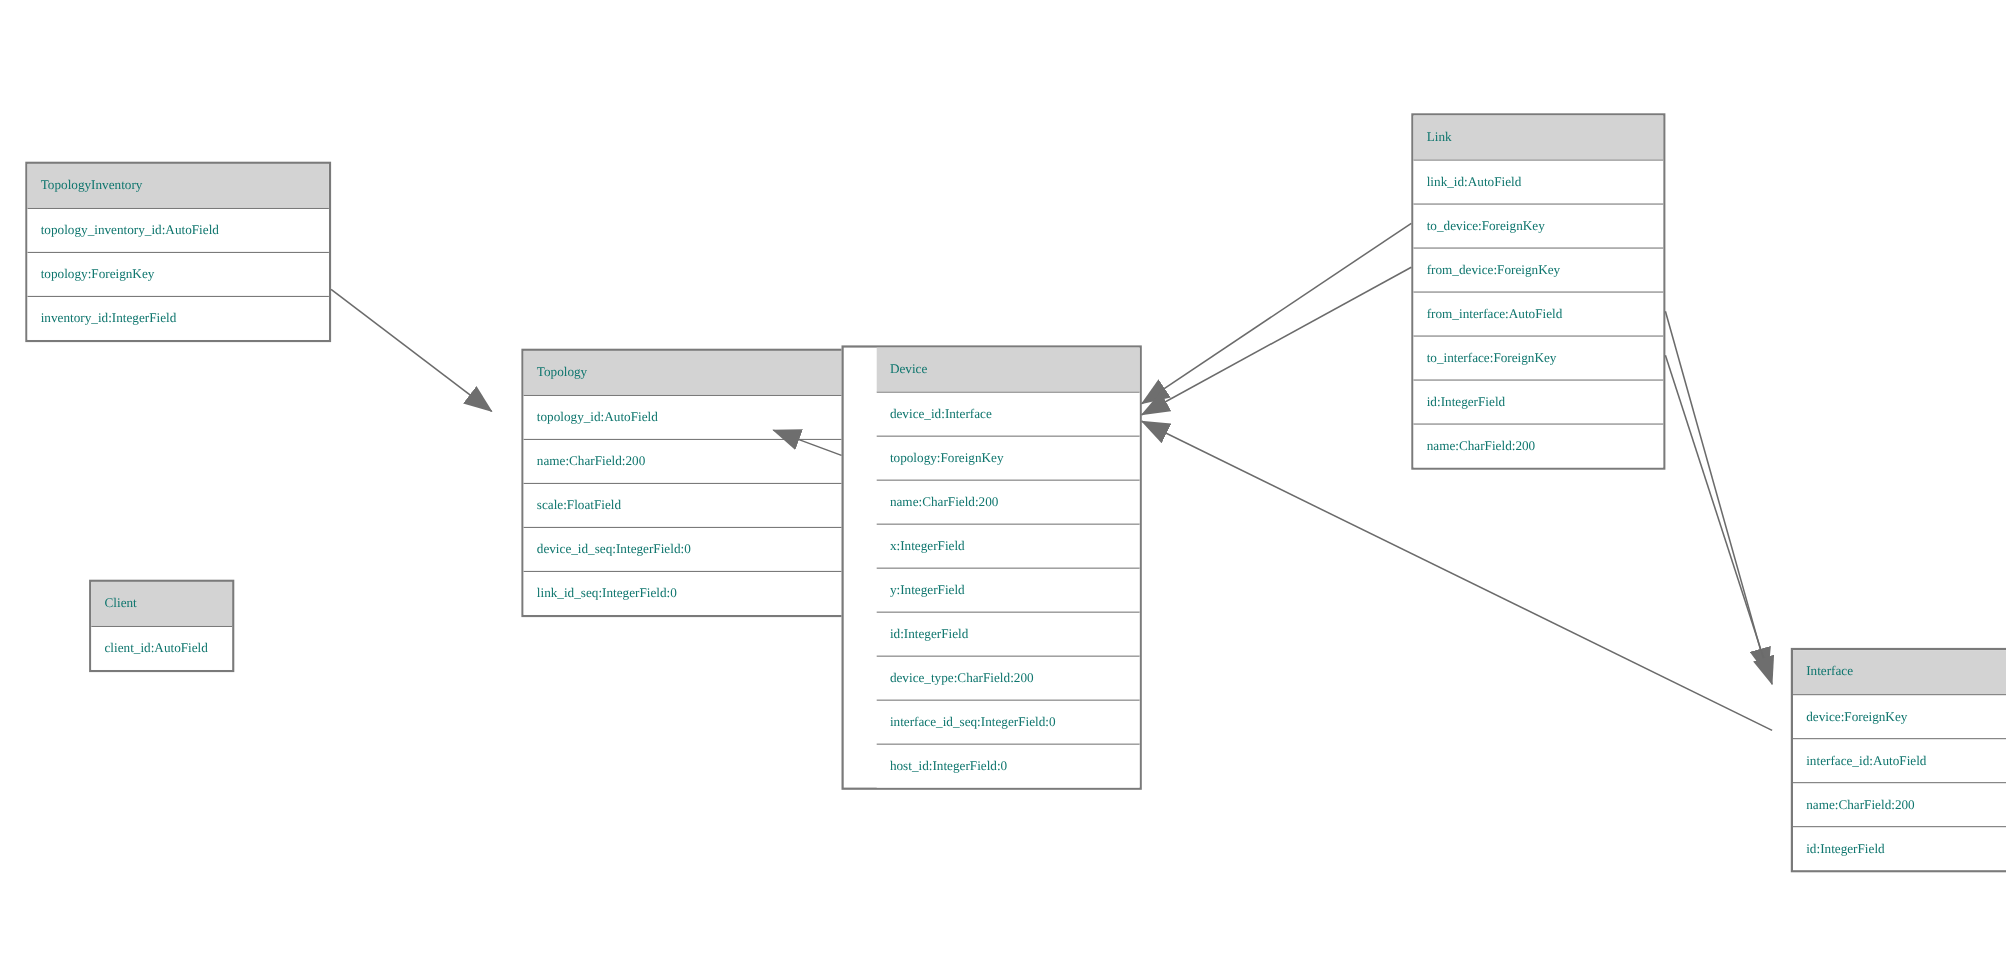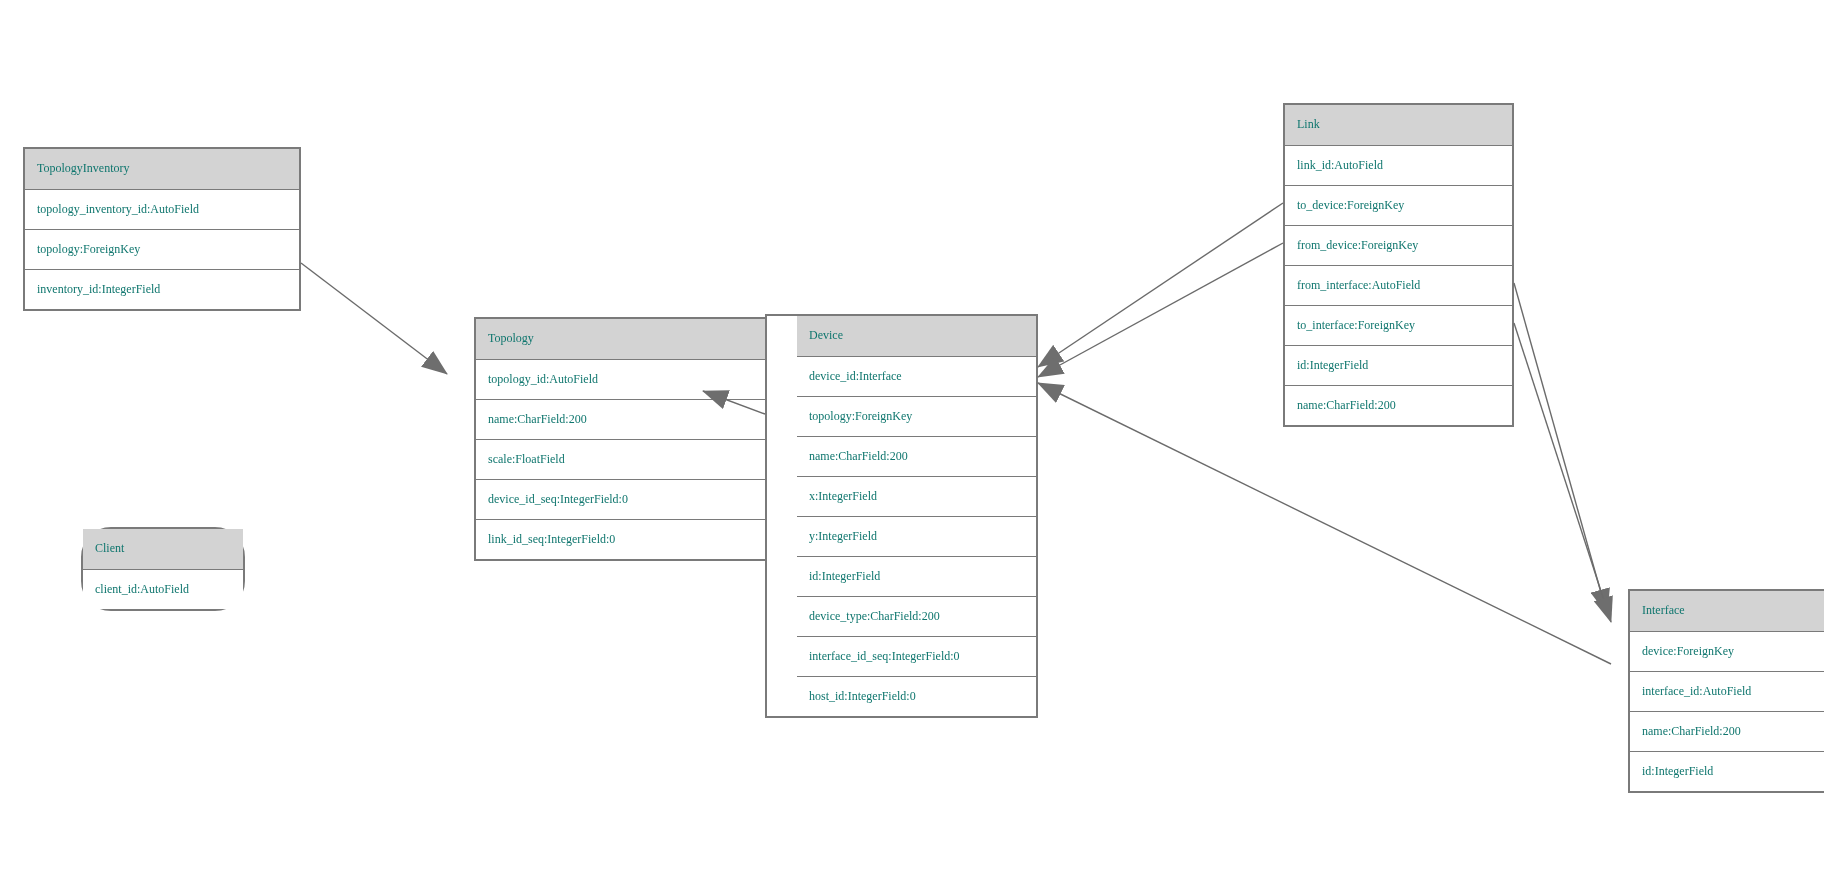--- a/index.html
+++ b/index.html
@@ -90,21 +90,21 @@
     <div class="entity-header">Topology</div>
     <div class="entity-rows">
         <div class="entity-row">topology_id:AutoField</div>
         <div class="entity-row">name:CharField:200</div>
         <div class="entity-row">scale:FloatField</div>
         <div class="entity-row">device_id_seq:IntegerField:0</div>
         <div class="entity-row">link_id_seq:IntegerField:0</div>
       </div>
   </div>
 
-  <div class="entity" style="left:81px; top:527px; width:164px;border-radius:30px;">
+  <div class="entity" style="left:81px; top:527px; width:132px;">
     <div class="entity-header">Client</div>
     <div class="entity-rows">
         <div class="entity-row">client_id:AutoField</div>
       </div>
   </div>
 
   <div class="entity" style="left:765px; top:314px; width:273px;padding-left:30px;">
     <div class="entity-header">Device</div>
     <div class="entity-rows">
         <div class="entity-row">device_id:Interface</div>

